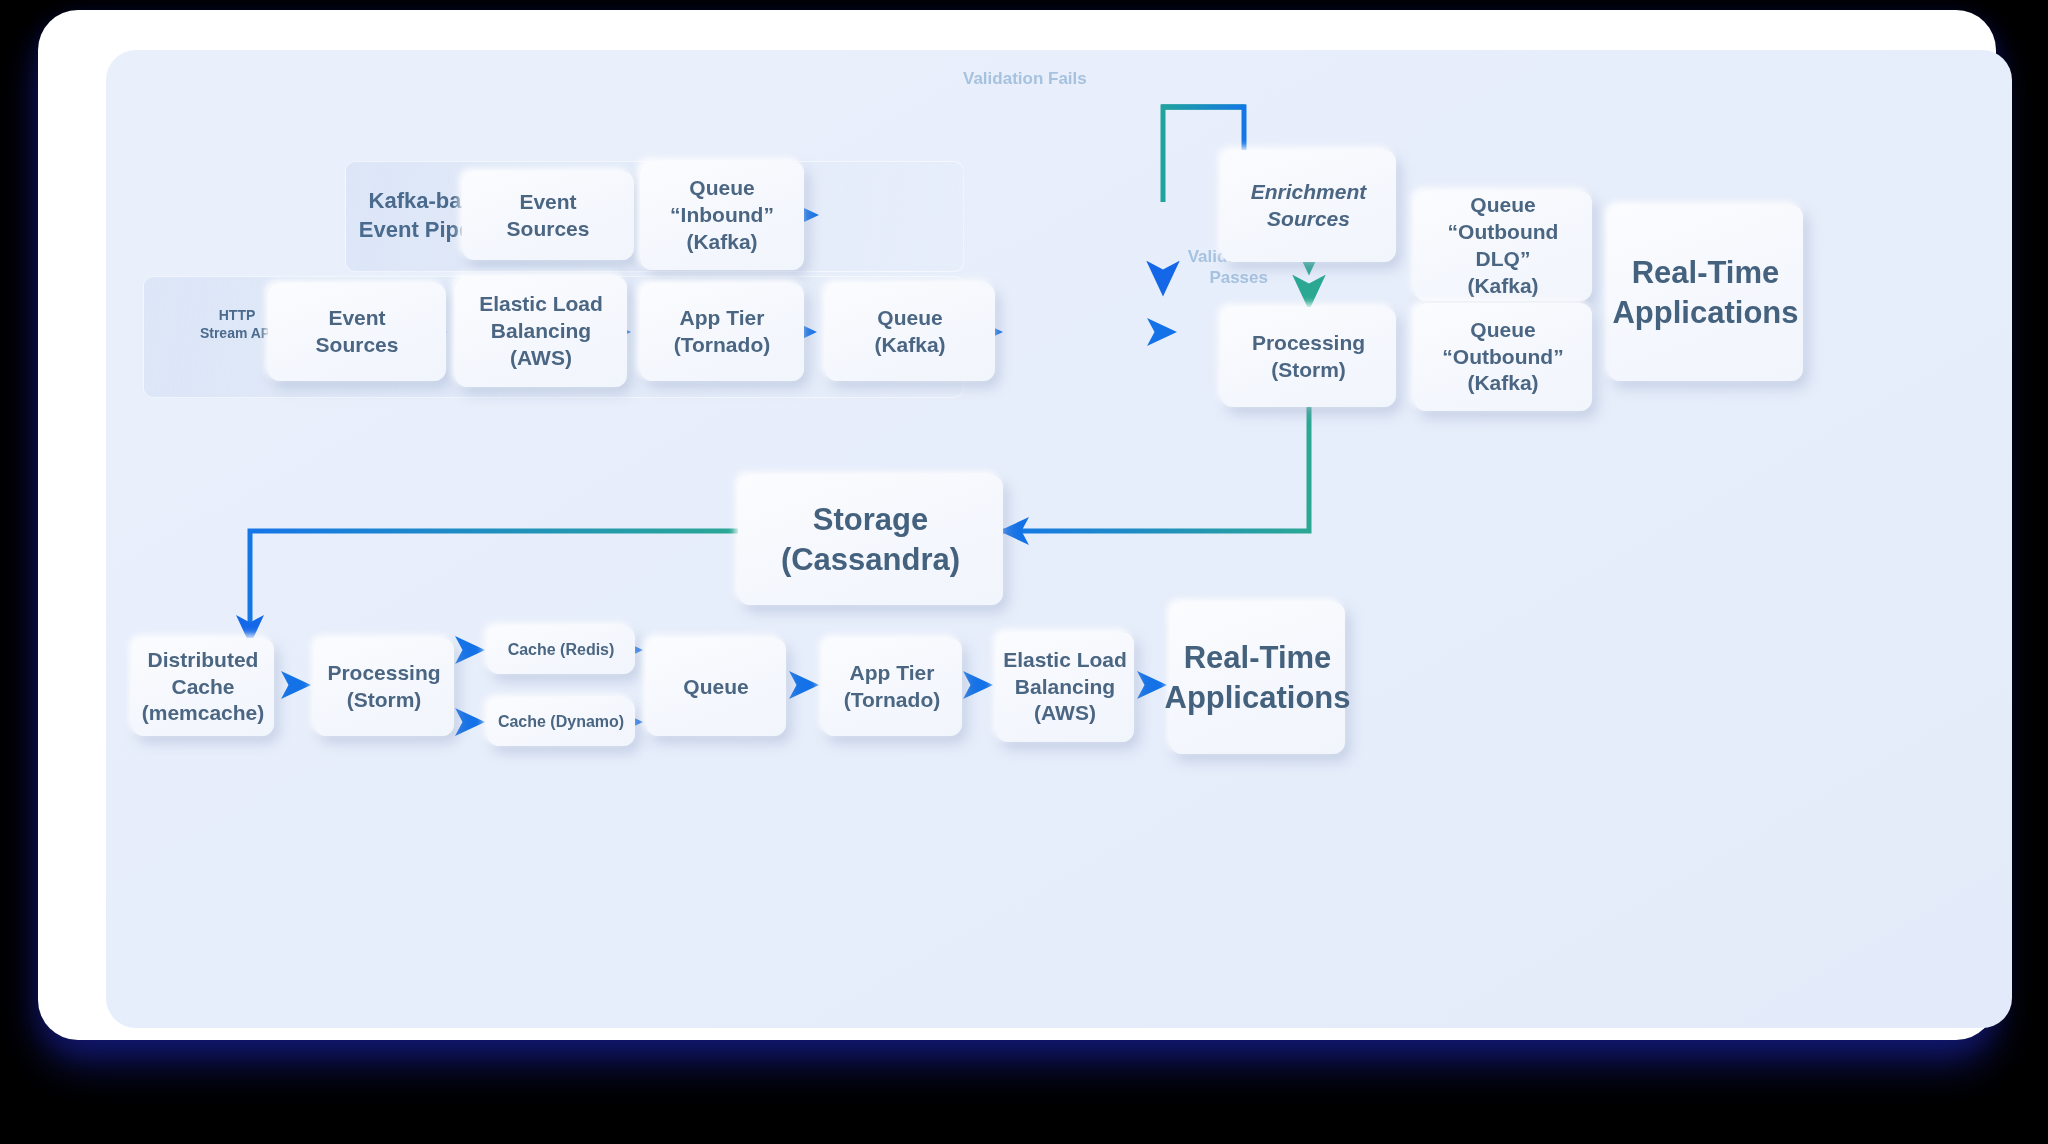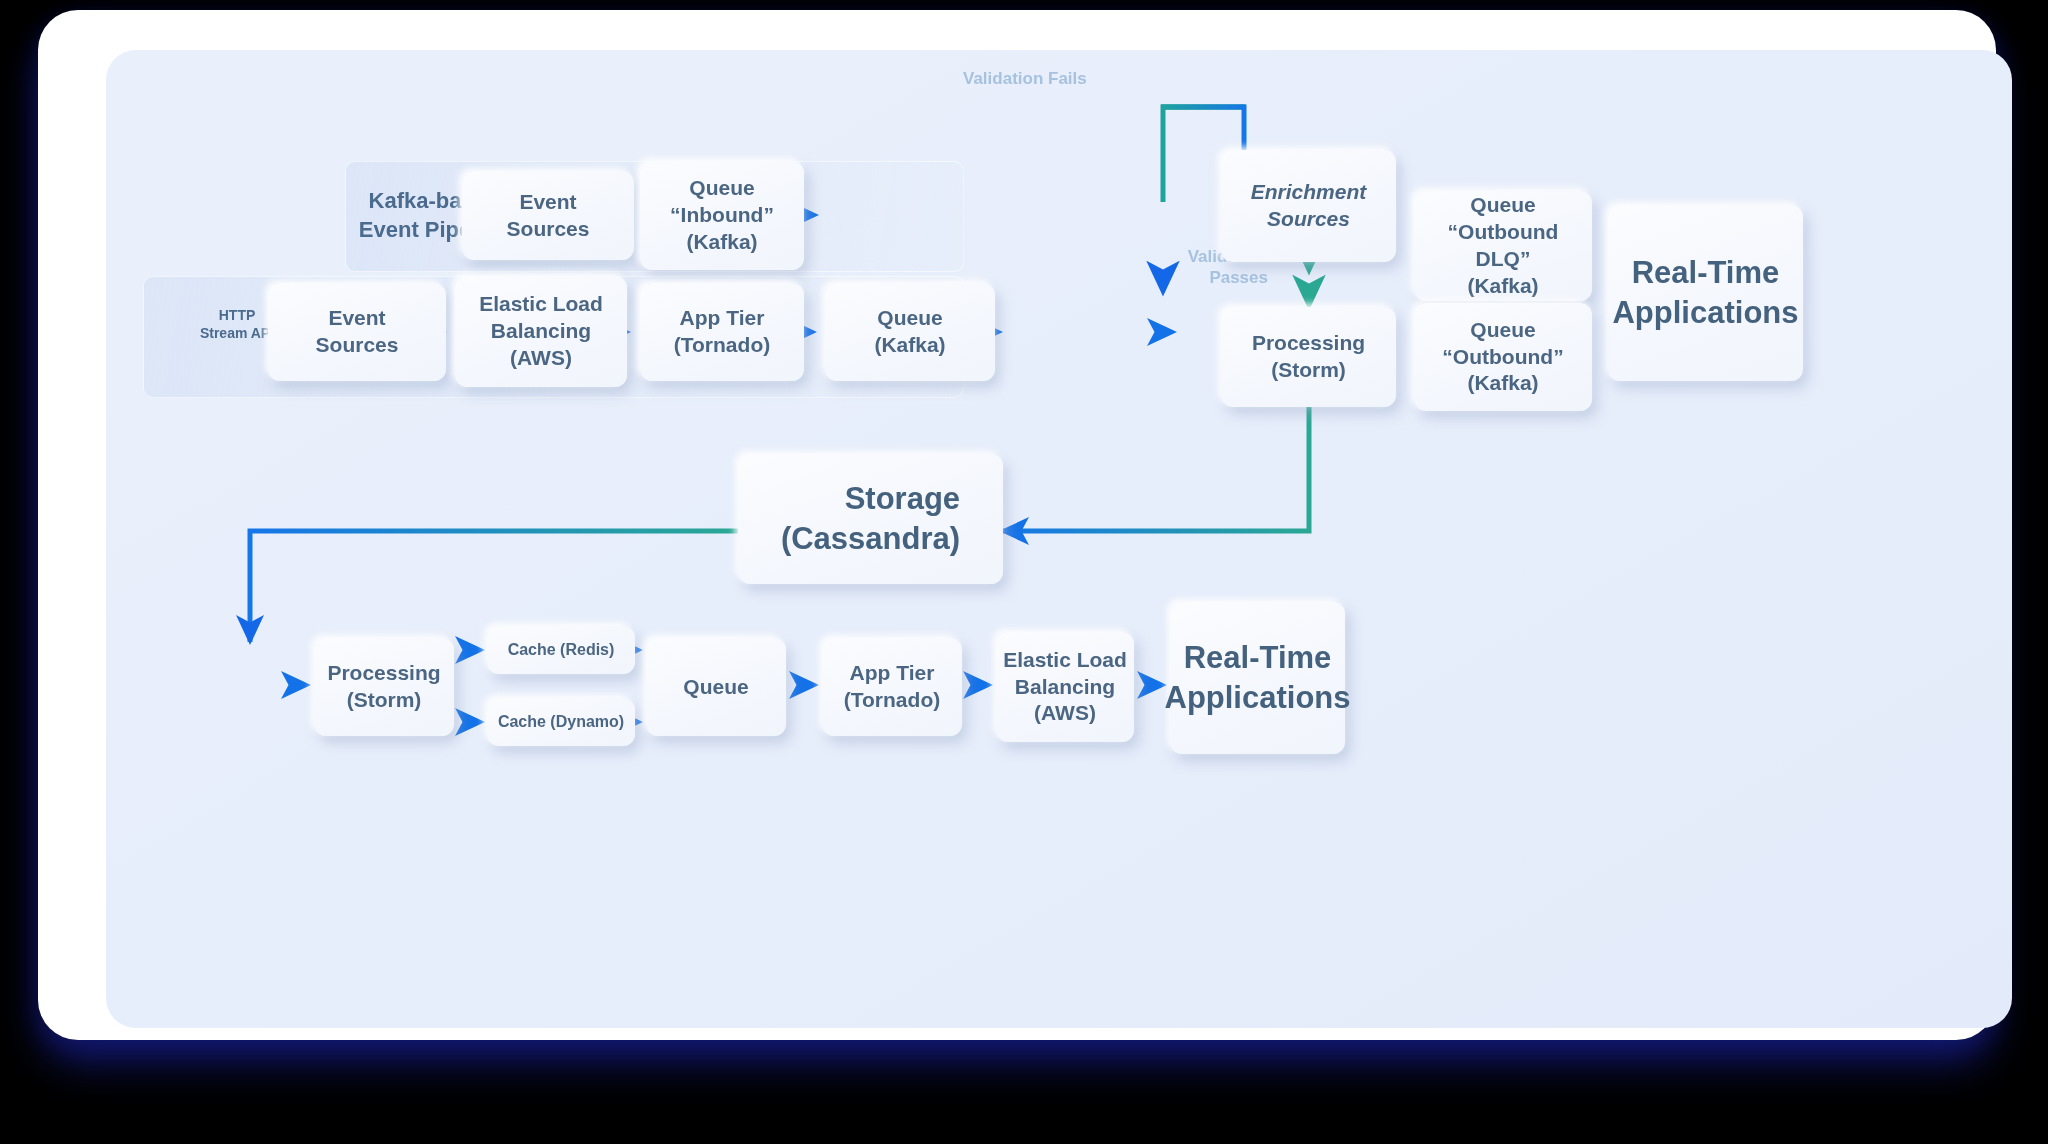--- a/index.html
+++ b/index.html
@@ -173,23 +173,26 @@
       <div class="node" style="left:534px;top:233px;width:164px;height:98px;white-space:pre-line;">App Tier
 (Tornado)</div>
       <div class="node" style="left:719px;top:233px;width:170px;height:98px;white-space:pre-line;">Queue
 (Kafka)</div>
       <div class="node" style="left:1115px;top:257px;width:175px;height:100px;white-space:pre-line;">Processing
 (Storm)</div>
       <div class="node" style="left:1308px;top:253px;width:178px;height:108px;white-space:pre-line;">Queue
 “Outbound”
 (Kafka)</div>
 
-      <div class="node big" style="left:632px;top:404px;width:265px;height:130px;white-space:pre-line;text-align:right;">Storage
+      <div class="node big" style="left:632px;top:425px;width:265px;height:130px;white-space:pre-line;">Storage
 (Cassandra)</div>
 
+      <div class="node" style="left:26px;top:588px;width:142px;height:98px;white-space:pre-line;">Distributed
+Cache
+(memcache)</div>
       <div class="node" style="left:208px;top:588px;width:140px;height:98px;white-space:pre-line;">Processing
 (Storm)</div>
       <div class="node small" style="left:381px;top:576px;width:148px;height:48px;white-space:pre-line;">Cache (Redis)</div>
       <div class="node small" style="left:381px;top:648px;width:148px;height:48px;white-space:pre-line;">Cache (Dynamo)</div>
       <div class="node" style="left:540px;top:588px;width:140px;height:98px;white-space:pre-line;">Queue</div>
       <div class="node" style="left:716px;top:588px;width:140px;height:98px;white-space:pre-line;">App Tier
 (Tornado)</div>
       <div class="node" style="left:890px;top:582px;width:138px;height:110px;white-space:pre-line;">Elastic Load
 Balancing
 (AWS)</div>

